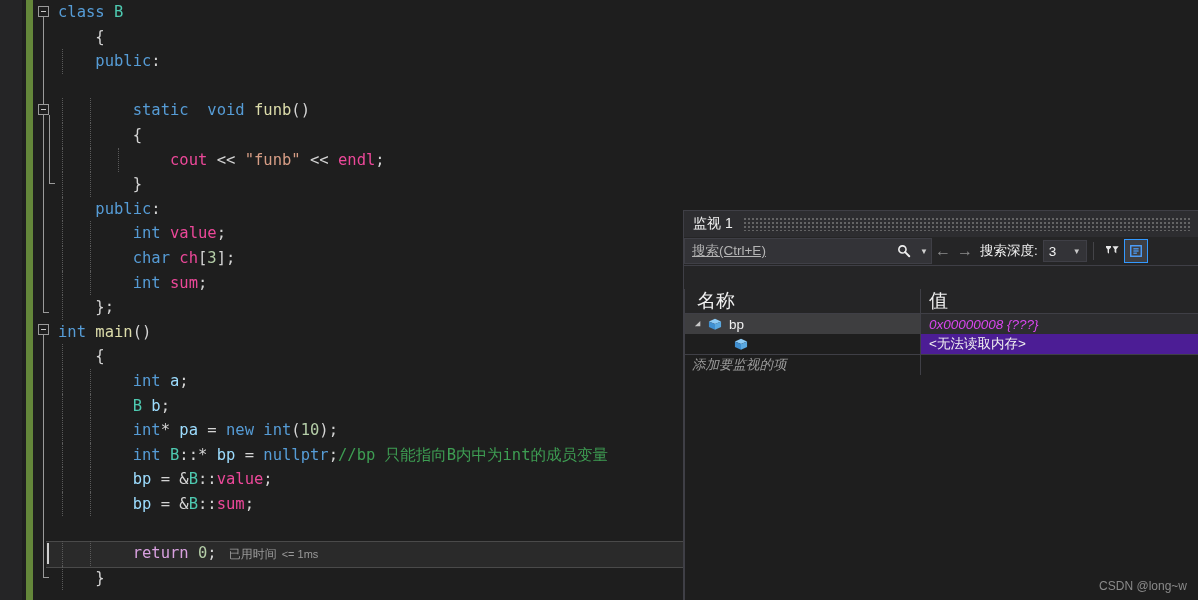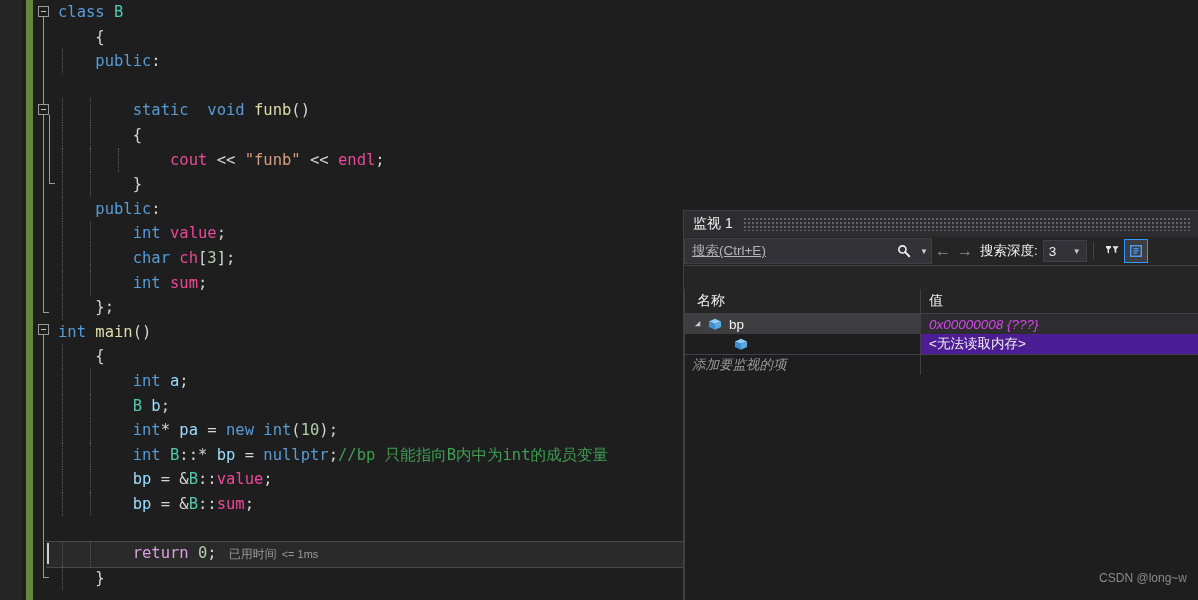--- a/index.html
+++ b/index.html
@@ -148,21 +148,21 @@
     width: 24px; height: 24px; display: flex; align-items: center; justify-content: center;
     color: #e8e8e8;
   }
   .tb-icon.selected {
     border: 1px solid #3399ff; background: #3e3e42; box-sizing: border-box;
   }
 
   .col-head {
     display: flex; height: 24px; background: #252526;
     border-bottom: 1px solid #3f3f46;
-    font-size: 14px; color: #f1f1f1;
+    font-size: 19px; color: #f1f1f1;
   }
   .col-head .c1 {
     width: 237px; box-sizing: border-box; padding-left: 12px;
     display: flex; align-items: center;
     border-right: 1px solid #3f3f46; border-left: 1px solid #3f3f46;
   }
   .col-head .c2 {
     flex: 1; padding-left: 8px; display: flex; align-items: center;
   }
 
@@ -197,21 +197,21 @@
   .watch-body {
     position: absolute; left: 0; right: 0; top: 78px; bottom: 0;
     background: #1e1e1e;
   }
   .grid-left-border {
     position: absolute; left: 0; top: 0; bottom: 0; width: 1px; background: #3f3f46;
   }
 
   
   .watermark {
-    position: absolute; right: 12px; bottom: 16px;
+    position: absolute; right: 12px; bottom: 8px;
     color: #8a8a8a; font-size: 12px;
     font-family: "Liberation Sans", sans-serif;
   }
 </style>
 </head>
 <body>
 
 <div id="root">
 
   <div id="editor">

